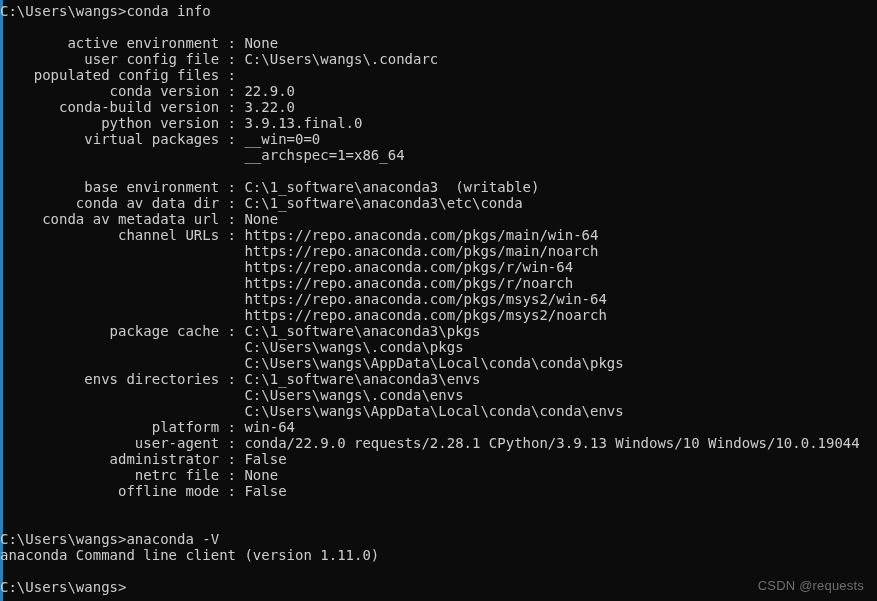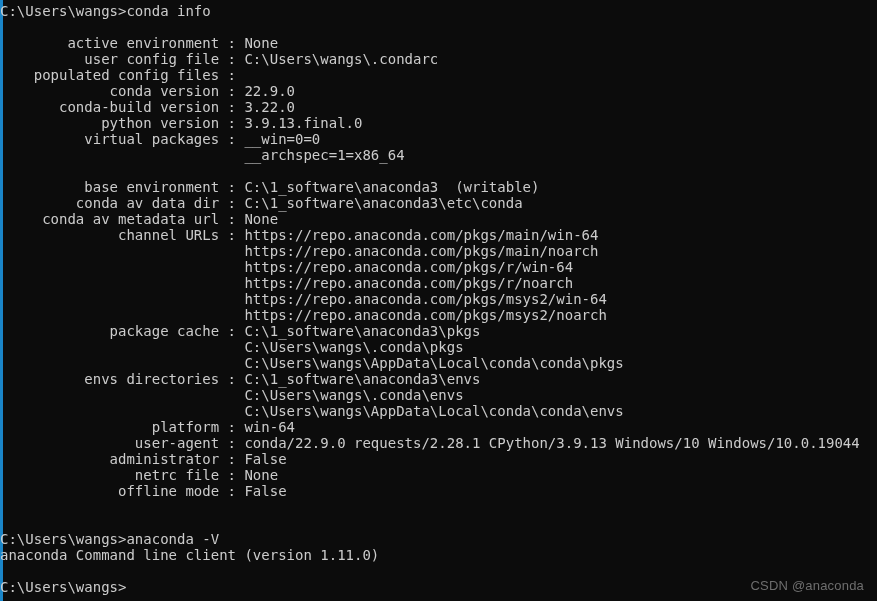--- a/index.html
+++ b/index.html
@@ -57,15 +57,15 @@
 </style>
 </head>
 <body>
 
 <div id="console-window">
 
   <div id="left-accent-bar"></div>
 
   <div id="console-output"><div class="line">C:\Users\wangs&gt;conda info</div><div class="line blank"> </div><div class="line">        active environment : None</div><div class="line">          user config file : C:\Users\wangs\.condarc</div><div class="line">    populated config files : </div><div class="line">             conda version : 22.9.0</div><div class="line">       conda-build version : 3.22.0</div><div class="line">            python version : 3.9.13.final.0</div><div class="line">          virtual packages : __win=0=0</div><div class="line">                             __archspec=1=x86_64</div><div class="line blank"> </div><div class="line">          base environment : C:\1_software\anaconda3  (writable)</div><div class="line">         conda av data dir : C:\1_software\anaconda3\etc\conda</div><div class="line">     conda av metadata url : None</div><div class="line">              channel URLs : https://repo.anaconda.com/pkgs/main/win-64</div><div class="line">                             https://repo.anaconda.com/pkgs/main/noarch</div><div class="line">                             https://repo.anaconda.com/pkgs/r/win-64</div><div class="line">                             https://repo.anaconda.com/pkgs/r/noarch</div><div class="line">                             https://repo.anaconda.com/pkgs/msys2/win-64</div><div class="line">                             https://repo.anaconda.com/pkgs/msys2/noarch</div><div class="line">             package cache : C:\1_software\anaconda3\pkgs</div><div class="line">                             C:\Users\wangs\.conda\pkgs</div><div class="line">                             C:\Users\wangs\AppData\Local\conda\conda\pkgs</div><div class="line">          envs directories : C:\1_software\anaconda3\envs</div><div class="line">                             C:\Users\wangs\.conda\envs</div><div class="line">                             C:\Users\wangs\AppData\Local\conda\conda\envs</div><div class="line">                  platform : win-64</div><div class="line">                user-agent : conda/22.9.0 requests/2.28.1 CPython/3.9.13 Windows/10 Windows/10.0.19044</div><div class="line">             administrator : False</div><div class="line">                netrc file : None</div><div class="line">              offline mode : False</div><div class="line blank"> </div><div class="line blank"> </div><div class="line">C:\Users\wangs&gt;anaconda -V</div><div class="line">anaconda Command line client (version 1.11.0)</div><div class="line blank"> </div><div class="line">C:\Users\wangs&gt;</div></div>
 
-  <div id="watermark">CSDN @anaconda</div>
+  <div id="watermark">CSDN @requests</div>
 
 </div>
 
 </body></html>

